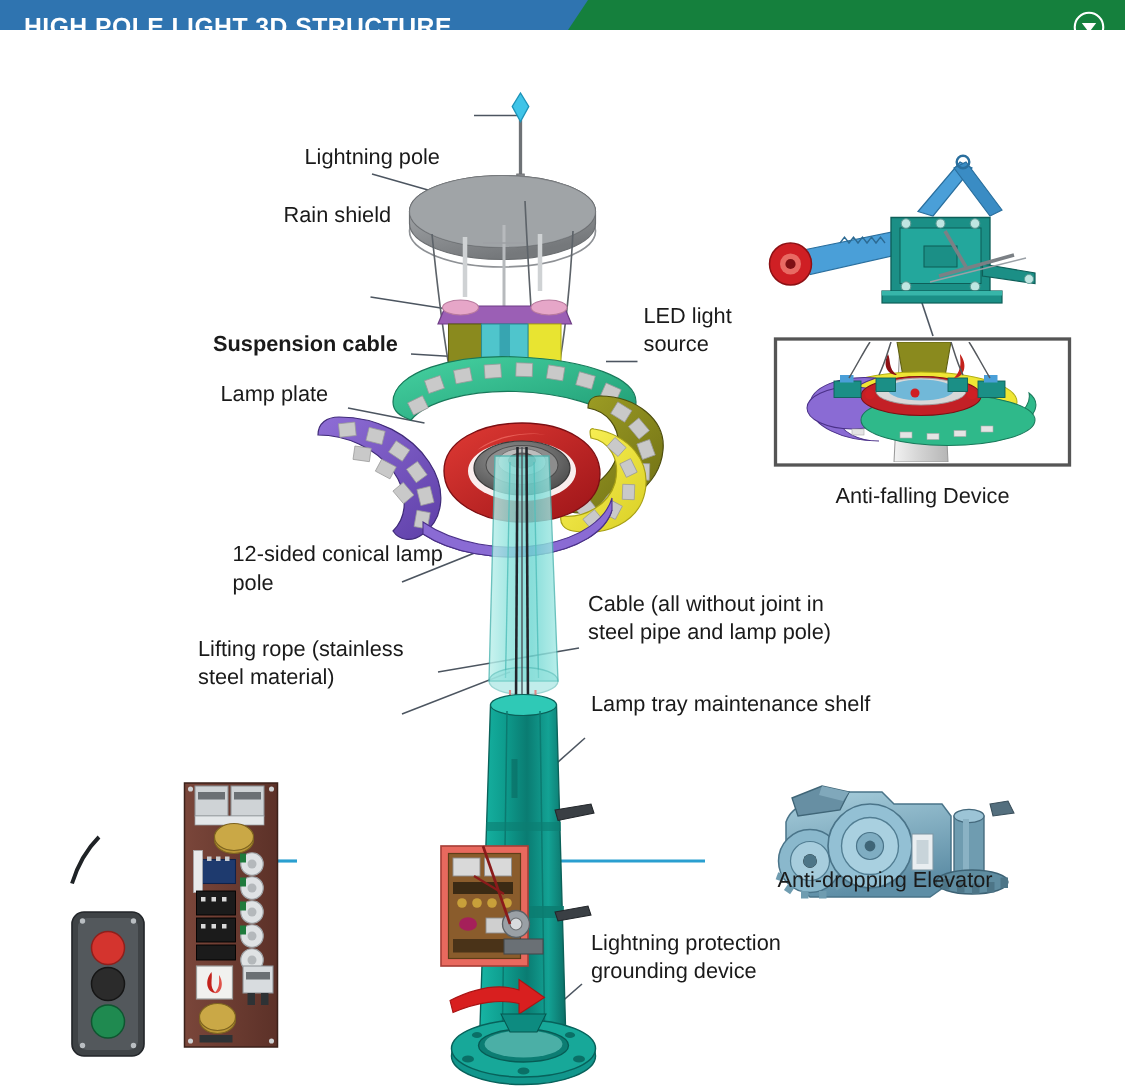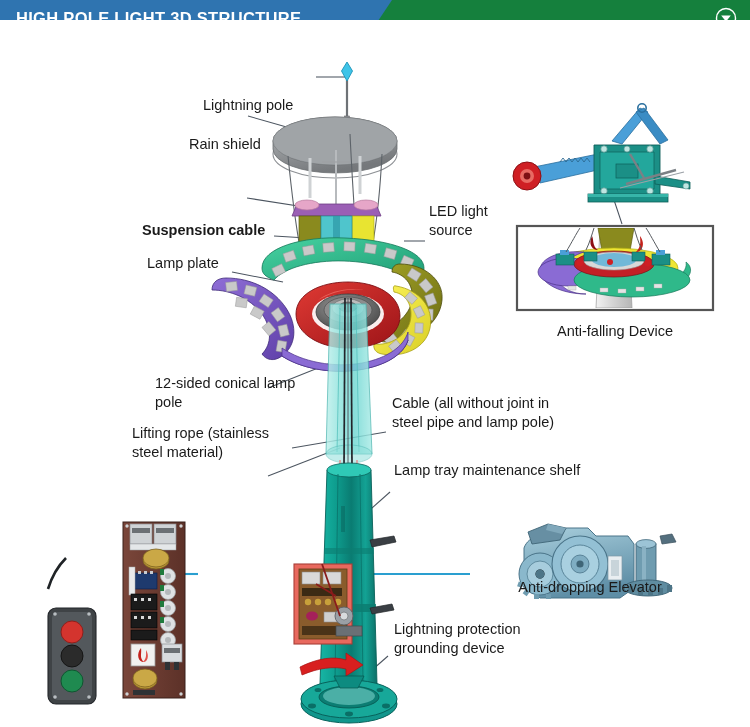--- a/index.html
+++ b/index.html
@@ -586,21 +586,21 @@
       </g>
 
     </svg>
 
     <div class="lbl" style="left:203px; top:60px;text-align:center;">Lightning pole</div>
     <div class="lbl" style="left:189px; top:99px;">Rain shield</div>
     <div class="lbl" style="left:142px; top:185px;font-weight:bold;">Suspension cable</div>
     <div class="lbl" style="left:147px; top:218px;">Lamp plate</div>
     <div class="lbl" style="left:429px; top:166px;">LED light
 source</div>
-    <div class="lbl" style="left:155px; top:338px;">12-sided conical lamp
+    <div class="lbl" style="left:155px; top:325px;">12-sided conical lamp
 pole</div>
     <div class="lbl" style="left:392px; top:358px;">Cable (all without joint in
 steel pipe and lamp pole)</div>
     <div class="lbl" style="left:132px; top:388px;">Lifting rope (stainless
 steel material)</div>
     <div class="lbl" style="left:394px; top:425px;">Lamp tray maintenance shelf</div>
     <div class="lbl" style="left:394px; top:584px;">Lightning protection
 grounding device</div>
     <div class="lbl c" style="left:540px; top:246px; width:150px;margin-top:40px;">Anti-falling Device</div>
     <div class="lbl c" style="left:495px; top:542px; width:190px;">Anti-dropping Elevator</div>

